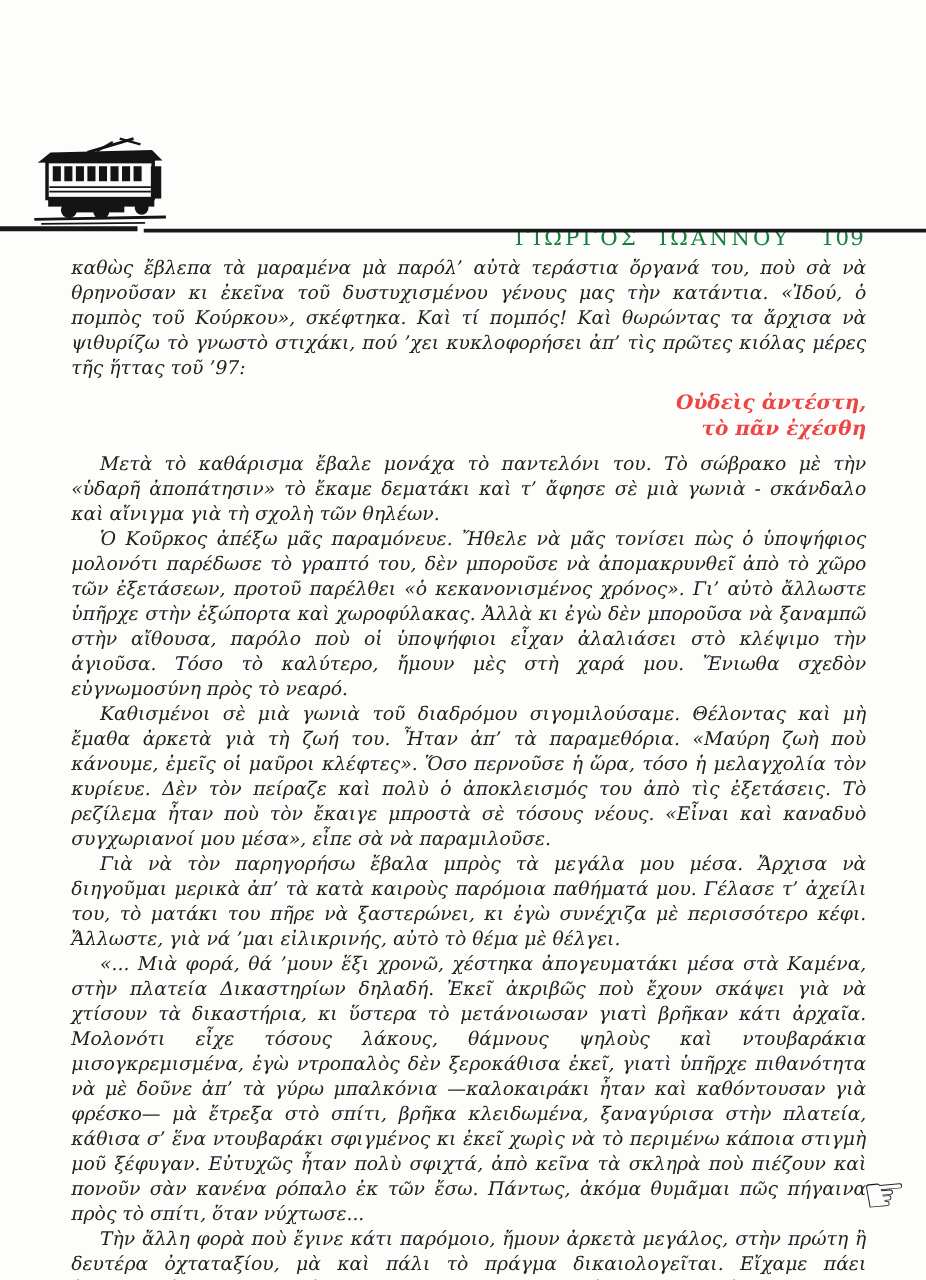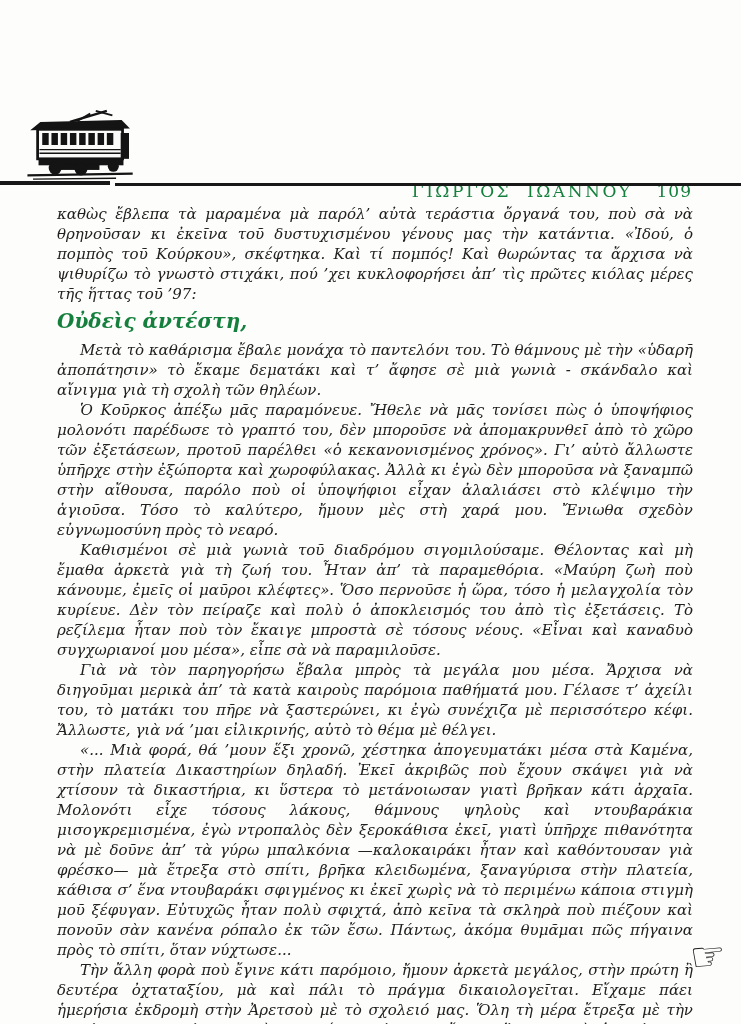--- a/index.html
+++ b/index.html
@@ -49,26 +49,26 @@
     color: #222120;
   }
   .text-block p {
     margin: 0;
     text-indent: 23px;
     font-style: italic;
   }
   .text-block p.no-indent { text-indent: 0; }
   .verse {
     margin: 7px 0 8px;
-    text-align: left;
+    text-align: right;
     font-weight: bold;
     font-style: italic;
-    font-size: 20px;
+    font-size: 16px;
     line-height: 21px;
-    color: #15803d;
+    color: #ef4444;
   }
   .manicule {
     position: absolute;
     left: 690px; top: 936px;
     font-family: "DejaVu Sans", sans-serif;
     font-size: 40px;
     line-height: 1;
     color: #1a1a1a;
     transform: rotate(-5deg);
   }
@@ -126,23 +126,24 @@
   </div>
 
   <div class="rule rule-left"></div>
   <div class="rule rule-right"></div>
 
   <main class="text-block">
     <p class="no-indent">καθὼς ἔβλεπα τὰ μαραμένα μὰ παρόλ’ αὐτὰ τεράστια ὄργανά του, ποὺ σὰ νὰ θρηνοῦσαν κι ἐκεῖνα τοῦ δυστυχισμένου γένους μας τὴν κατάντια. «Ἰδού, ὁ πομπὸς τοῦ Κούρκου», σκέφτηκα. Καὶ τί πομπός! Καὶ θωρώντας τα ἄρχισα νὰ ψιθυρίζω τὸ γνωστὸ στιχάκι, πού ’χει κυκλοφορήσει ἀπ’ τὶς πρῶτες κιόλας μέρες τῆς ἥττας τοῦ ’97:</p>
 
     <div class="verse">
       <div>Οὐδεὶς ἀντέστη,</div>
+      <div>τὸ πᾶν ἐχέσθη</div>
     </div>
 
-    <p>Μετὰ τὸ καθάρισμα ἔβαλε μονάχα τὸ παντελόνι του. Τὸ θάμνους μὲ τὴν «ὑδαρῆ ἀποπάτησιν» τὸ ἔκαμε δεματάκι καὶ τ’ ἄφησε σὲ μιὰ γωνιὰ - σκάνδαλο καὶ αἴνιγμα γιὰ τὴ σχολὴ τῶν θηλέων.</p>
+    <p>Μετὰ τὸ καθάρισμα ἔβαλε μονάχα τὸ παντελόνι του. Τὸ σώβρακο μὲ τὴν «ὑδαρῆ ἀποπάτησιν» τὸ ἔκαμε δεματάκι καὶ τ’ ἄφησε σὲ μιὰ γωνιὰ - σκάνδαλο καὶ αἴνιγμα γιὰ τὴ σχολὴ τῶν θηλέων.</p>
     <p>Ὁ Κοῦρκος ἀπέξω μᾶς παραμόνευε. Ἤθελε νὰ μᾶς τονίσει πὼς ὁ ὑποψήφιος μολονότι παρέδωσε τὸ γραπτό του, δὲν μποροῦσε νὰ ἀπομακρυνθεῖ ἀπὸ τὸ χῶρο τῶν ἐξετάσεων, προτοῦ παρέλθει «ὁ κεκανονισμένος χρόνος». Γι’ αὐτὸ ἄλλωστε ὑπῆρχε στὴν ἐξώπορτα καὶ χωροφύλακας. Ἀλλὰ κι ἐγὼ δὲν μποροῦσα νὰ ξαναμπῶ στὴν αἴθουσα, παρόλο ποὺ οἱ ὑποψήφιοι εἶχαν ἀλαλιάσει στὸ κλέψιμο τὴν ἁγιοῦσα. Τόσο τὸ καλύτερο, ἤμουν μὲς στὴ χαρά μου. Ἔνιωθα σχεδὸν εὐγνωμοσύνη πρὸς τὸ νεαρό.</p>
     <p>Καθισμένοι σὲ μιὰ γωνιὰ τοῦ διαδρόμου σιγομιλούσαμε. Θέλοντας καὶ μὴ ἔμαθα ἀρκετὰ γιὰ τὴ ζωή του. Ἦταν ἀπ’ τὰ παραμεθόρια. «Μαύρη ζωὴ ποὺ κάνουμε, ἐμεῖς οἱ μαῦροι κλέφτες». Ὅσο περνοῦσε ἡ ὥρα, τόσο ἡ μελαγχολία τὸν κυρίευε. Δὲν τὸν πείραζε καὶ πολὺ ὁ ἀποκλεισμός του ἀπὸ τὶς ἐξετάσεις. Τὸ ρεζίλεμα ἦταν ποὺ τὸν ἔκαιγε μπροστὰ σὲ τόσους νέους. «Εἶναι καὶ καναδυὸ συγχωριανοί μου μέσα», εἶπε σὰ νὰ παραμιλοῦσε.</p>
     <p>Γιὰ νὰ τὸν παρηγορήσω ἔβαλα μπρὸς τὰ μεγάλα μου μέσα. Ἄρχισα νὰ διηγοῦμαι μερικὰ ἀπ’ τὰ κατὰ καιροὺς παρόμοια παθήματά μου. Γέλασε τ’ ἀχείλι του, τὸ ματάκι του πῆρε νὰ ξαστερώνει, κι ἐγὼ συνέχιζα μὲ περισσότερο κέφι. Ἄλλωστε, γιὰ νά ’μαι εἰλικρινής, αὐτὸ τὸ θέμα μὲ θέλγει.</p>
     <p>«... Μιὰ φορά, θά ’μουν ἕξι χρονῶ, χέστηκα ἀπογευματάκι μέσα στὰ Καμένα, στὴν πλατεία Δικαστηρίων δηλαδή. Ἐκεῖ ἀκριβῶς ποὺ ἔχουν σκάψει γιὰ νὰ χτίσουν τὰ δικαστήρια, κι ὕστερα τὸ μετάνοιωσαν γιατὶ βρῆκαν κάτι ἀρχαῖα. Μολονότι εἶχε τόσους λάκους, θάμνους ψηλοὺς καὶ ντουβαράκια μισογκρεμισμένα, ἐγὼ ντροπαλὸς δὲν ξεροκάθισα ἐκεῖ, γιατὶ ὑπῆρχε πιθανότητα νὰ μὲ δοῦνε ἀπ’ τὰ γύρω μπαλκόνια —καλοκαιράκι ἦταν καὶ καθόντουσαν γιὰ φρέσκο— μὰ ἔτρεξα στὸ σπίτι, βρῆκα κλειδωμένα, ξαναγύρισα στὴν πλατεία, κάθισα σ’ ἕνα ντουβαράκι σφιγμένος κι ἐκεῖ χωρὶς νὰ τὸ περιμένω κάποια στιγμὴ μοῦ ξέφυγαν. Εὐτυχῶς ἦταν πολὺ σφιχτά, ἀπὸ κεῖνα τὰ σκληρὰ ποὺ πιέζουν καὶ πονοῦν σὰν κανένα ρόπαλο ἐκ τῶν ἔσω. Πάντως, ἀκόμα θυμᾶμαι πῶς πήγαινα πρὸς τὸ σπίτι, ὅταν νύχτωσε...</p>
     <p>Τὴν ἄλλη φορὰ ποὺ ἔγινε κάτι παρόμοιο, ἤμουν ἀρκετὰ μεγάλος, στὴν πρώτη ἢ δευτέρα ὀχταταξίου, μὰ καὶ πάλι τὸ πράγμα δικαιολογεῖται. Εἴχαμε πάει ἡμερήσια ἐκδρομὴ στὴν Ἀρετσοὺ μὲ τὸ σχολειό μας. Ὅλη τὴ μέρα ἔτρεξα μὲ τὴν ψυχή μου, σκαρφάλωσα στὶς μουριές, κολύμπησα, ἔδειξα ὅλες μου τὶς ἱκανότητες, καὶ</p>
   </main>
 
   <div class="manicule">☞</div>
 
 </div>

